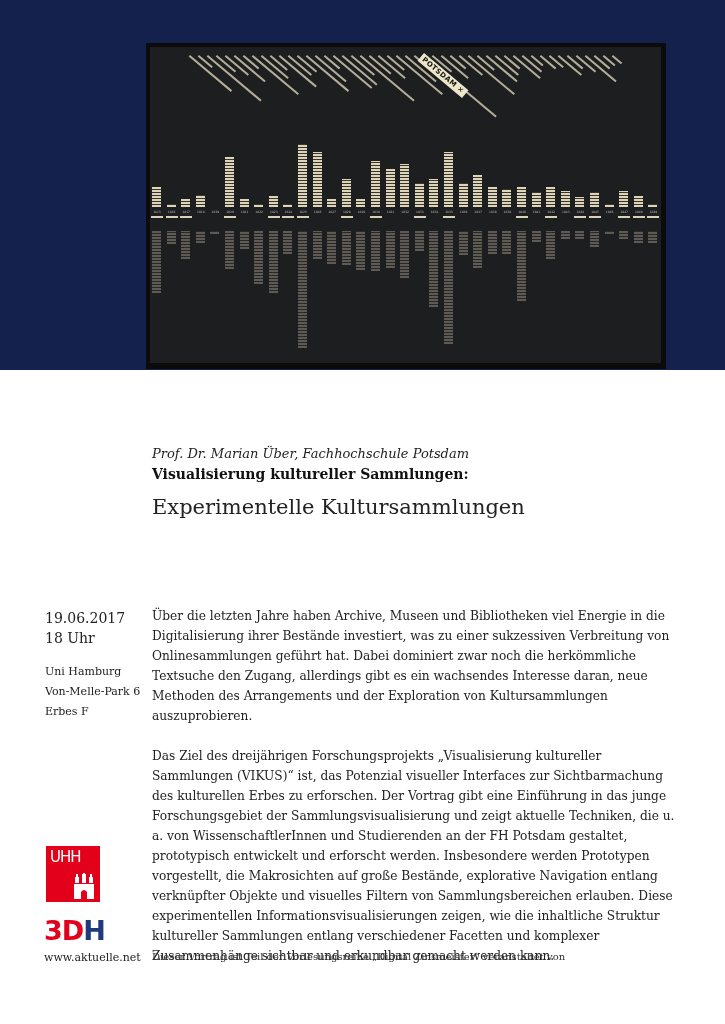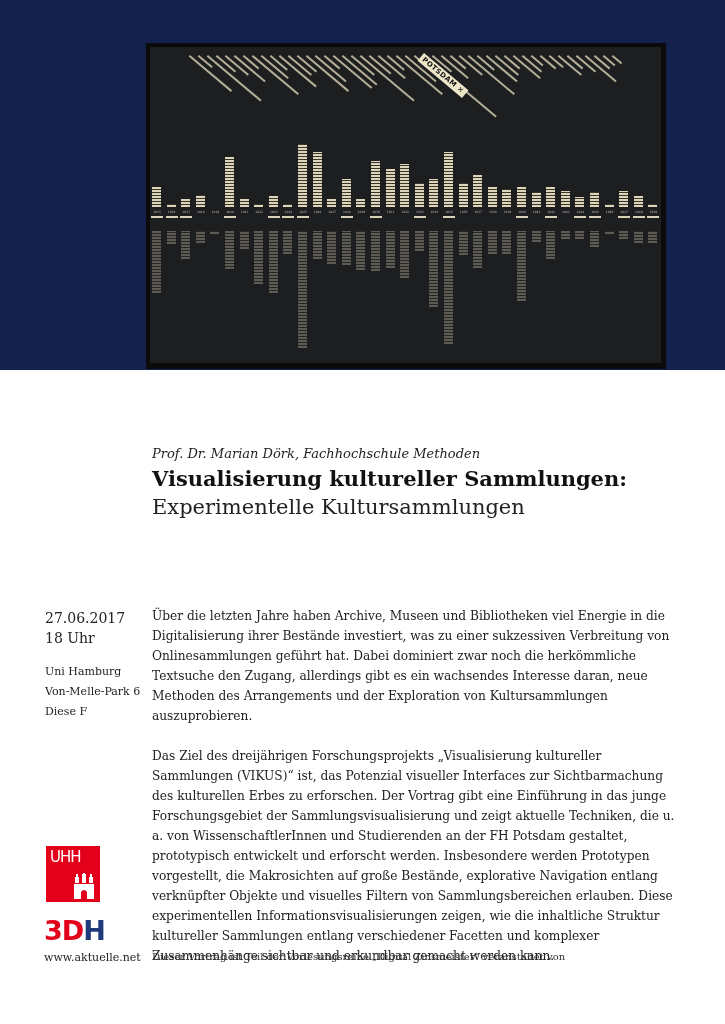--- a/index.html
+++ b/index.html
@@ -12,21 +12,21 @@
   .potsdam{position:absolute;left:274px;top:6px;transform:rotate(40deg);transform-origin:0 0;background:#eee6c9;color:#111;font-family:"DejaVu Sans",sans-serif;font-weight:bold;font-size:7px;padding:1px 3px;letter-spacing:.5px;}
   .bars{position:absolute;left:0;top:0;width:511px;height:316px;}
   .col{position:absolute;width:9px;}
   .col .up{position:absolute;bottom:0;left:0;width:100%;
     background:repeating-linear-gradient(0deg,#e7dfc2 0 2px,#3a362c 2px 3px),#e7dfc2;opacity:.95;}
   .col .down{position:absolute;top:0;left:0;width:100%;
     background:repeating-linear-gradient(0deg,#6d6a61 0 2px,#2a2a2a 2px 3px);opacity:.8;}
   .yr{position:absolute;font-family:"DejaVu Sans",sans-serif;font-size:3px;color:#bbb;width:12px;text-align:center;}
   .uline{position:absolute;height:2px;background:#d9d2b8;}
   .author{position:absolute;left:152px;top:446px;font-style:italic;font-size:13px;color:#222;}
-  .title{position:absolute;left:152px;top:466px;font-weight:bold;font-size:21px;color:#111;}
+  .title{position:absolute;left:152px;top:466px;font-weight:bold;font-size:14px;color:#111;}
   .subtitle{position:absolute;left:152px;top:492px;font-size:21px;line-height:31px;color:#222;width:520px;}
   .date{position:absolute;left:45px;top:608px;font-size:14px;line-height:20px;color:#222;}
   .place{position:absolute;left:45px;top:662px;font-size:11px;line-height:20px;color:#222;}
   .body{position:absolute;left:152px;top:606px;width:530px;font-size:12.2px;line-height:20px;color:#222;text-align:left;}
   .body p{margin:0 0 20px 0;}
   .footer{position:absolute;left:152px;top:950px;width:520px;font-size:10px;line-height:13px;color:#333;}
   .uhh{position:absolute;left:46px;top:846px;width:54px;height:56px;background:#e2001a;}
   .uhh-text{position:absolute;left:4px;top:2px;color:#fff;font-family:"DejaVu Sans",sans-serif;font-size:15px;letter-spacing:-1px;}
   .castle{position:absolute;right:4px;bottom:3px;width:24px;height:26px;}
   .logo3dh{position:absolute;left:44px;top:915px;font-family:"DejaVu Sans",sans-serif;font-weight:bold;font-size:27px;letter-spacing:-1px;}
@@ -283,34 +283,34 @@
             <div class="up" style="height: 3px; bottom: 156px;"></div>
             <div class="down" style="height: 12px; top: 184px;"></div>
           </div>
           <div class="yr" style="left: 497.4px; top: 163px;">1849</div>
           <div class="uline" style="left: 497.4px; width: 12px; top: 169px;"></div>
         </div>
     </div>
   </div>
 </div>
 
-<div class="author">Prof. Dr. Marian Dörk, Fachhochschule Methoden</div>
+<div class="author">Prof. Dr. Marian Über, Fachhochschule Potsdam</div>
 <div class="title">Visualisierung kultureller Sammlungen:</div>
 <div class="subtitle">
   <div>Experimentelle Kultursammlungen</div>
 </div>
 
 <div class="date">
-  <div>27.06.2017</div>
+  <div>19.06.2017</div>
   <div>18 Uhr</div>
 </div>
 <div class="place">
   <div>Uni Hamburg</div>
   <div>Von-Melle-Park 6</div>
-  <div>Diese F</div>
+  <div>Erbes F</div>
 </div>
 
 <div class="body">
   <p>Über die letzten Jahre haben Archive, Museen und Bibliotheken viel Energie in die Digitalisierung ihrer Bestände investiert, was zu einer sukzessiven Verbreitung von Onlinesammlungen geführt hat. Dabei dominiert zwar noch die herkömmliche Textsuche den Zugang, allerdings gibt es ein wachsendes Interesse daran, neue Methoden des Arrangements und der Exploration von Kultursammlungen auszuprobieren.</p>
   <p>Das Ziel des dreijährigen Forschungsprojekts „Visualisierung kultureller Sammlungen (VIKUS)“ ist, das Potenzial visueller Interfaces zur Sichtbarmachung des kulturellen Erbes zu erforschen. Der Vortrag gibt eine Einführung in das junge Forschungsgebiet der Sammlungsvisualisierung und zeigt aktuelle Techniken, die u. a. von WissenschaftlerInnen und Studierenden an der FH Potsdam gestaltet, prototypisch entwickelt und erforscht werden. Insbesondere werden Prototypen vorgestellt, die Makrosichten auf große Bestände, explorative Navigation entlang verknüpfter Objekte und visuelles Filtern von Sammlungsbereichen erlauben. Diese experimentellen Informationsvisualisierungen zeigen, wie die inhaltliche Struktur kultureller Sammlungen entlang verschiedener Facetten und komplexer Zusammenhänge sichtbar und erkundbar gemacht werden kann.</p>
 </div>
 
 <div class="uhh">
   <span class="uhh-text">UHH</span>
   <svg class="castle" viewBox="0 0 24 26">

